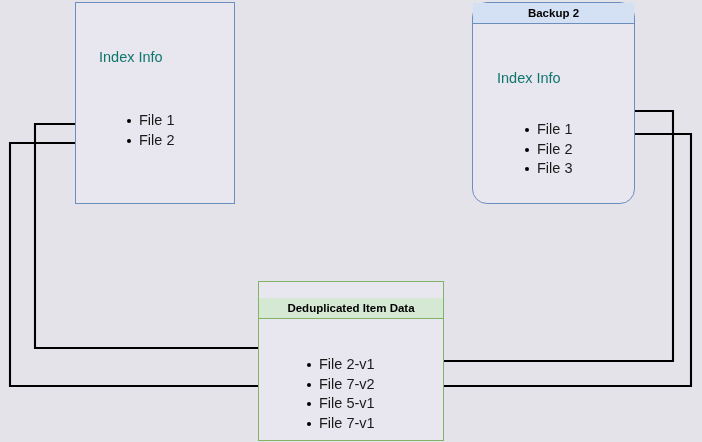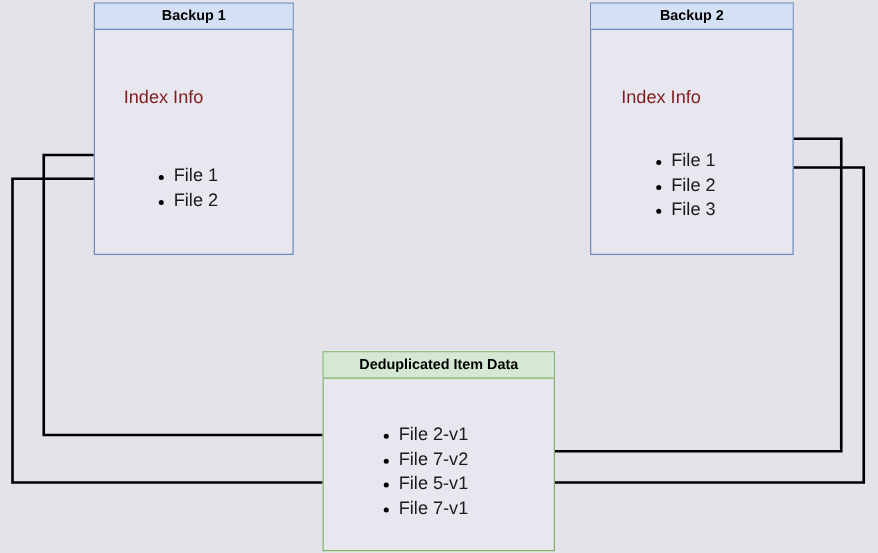--- a/index.html
+++ b/index.html
@@ -39,28 +39,28 @@
   .node-header {
     box-sizing: border-box;
     height: 21px;
     line-height: 20px;
     text-align: center;
     font-size: 11.5px;
     font-weight: bold;
     color: #000;
   }
   .blue  > .node-header { background: #d4e1f5; border-bottom: 1px solid #6c8ebf; }
-  .green > .node-header { background: #d5e8d4; border-bottom: 1px solid #82b366; }
+  .green > .node-header { background: #d5e8d4; border-bottom: 1px solid #82b366; margin-top: 16px; }
 
   .node-body { position: relative; }
 
   .plain-label {
     position: absolute;
     font-size: 14.5px;
-    color: #7f1d1d;
+    color: #0f766e;
     white-space: nowrap;
   }
 
   ul.bullets {
     position: absolute;
     margin: 0;
     padding: 0;
     list-style: none;
   }
   ul.bullets > li {
@@ -113,31 +113,30 @@
       <polygon class="arrow-head" points="402,354.5 389,361 402,367.5"></polygon>
     </g>
 
     <g>
       <path class="edge-path" d="M 596 134 L 691 134 L 691 386 L 402 386"></path>
       <polygon class="arrow-head" points="402,379.5 389,386 402,392.5"></polygon>
     </g>
   </svg>
 
   <div class="node blue" style="left:75px; top:2px; width:160px; height:202px;">
-    <div class="node-header">Backup 1</div>
     <div class="node-body" style="height:180px;">
       <div class="plain-label" style="left:23px; top:46px;">Index Info</div>
       <ul class="bullets" style="left:51px; top:108px;">
         <li>File 1</li>
         <li>File 2</li>
       </ul>
     </div>
   </div>
 
-  <div class="node blue" style="left:472px; top:2px; width:163px; height:202px;">
+  <div class="node blue" style="left:472px; top:2px; width:163px; height:202px;border-radius:15px;">
     <div class="node-header">Backup 2</div>
     <div class="node-body" style="height:180px;">
       <div class="plain-label" style="left:24px; top:46px;">Index Info</div>
       <ul class="bullets" style="left:52px; top:96px;">
         <li>File 1</li>
         <li>File 2</li>
         <li>File 3</li>
       </ul>
     </div>
   </div>

